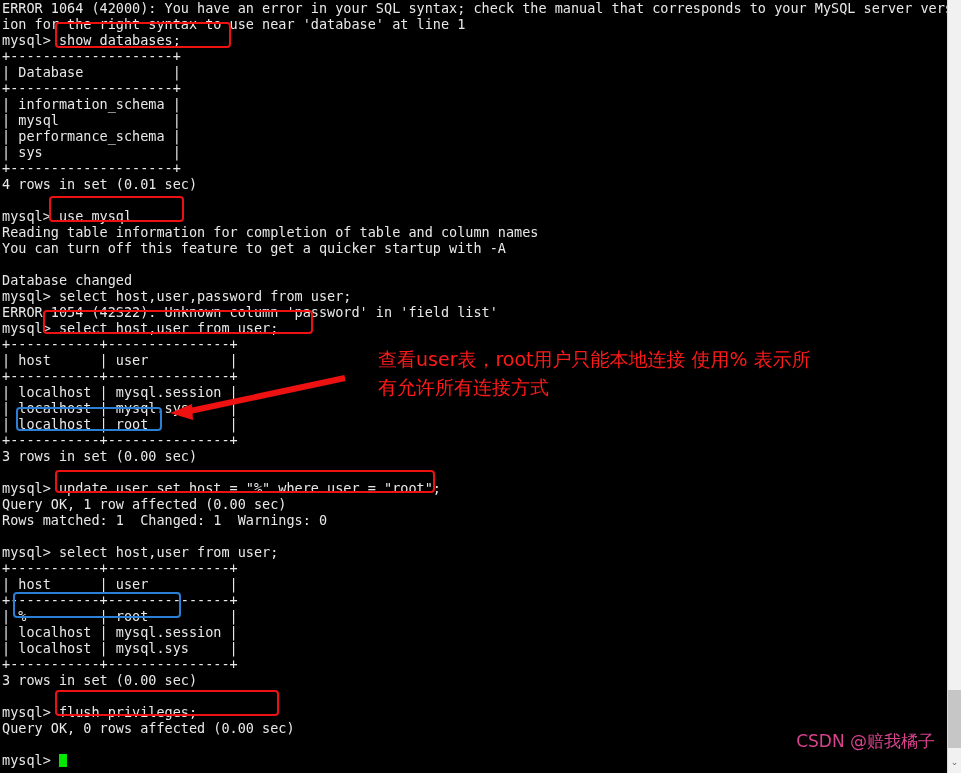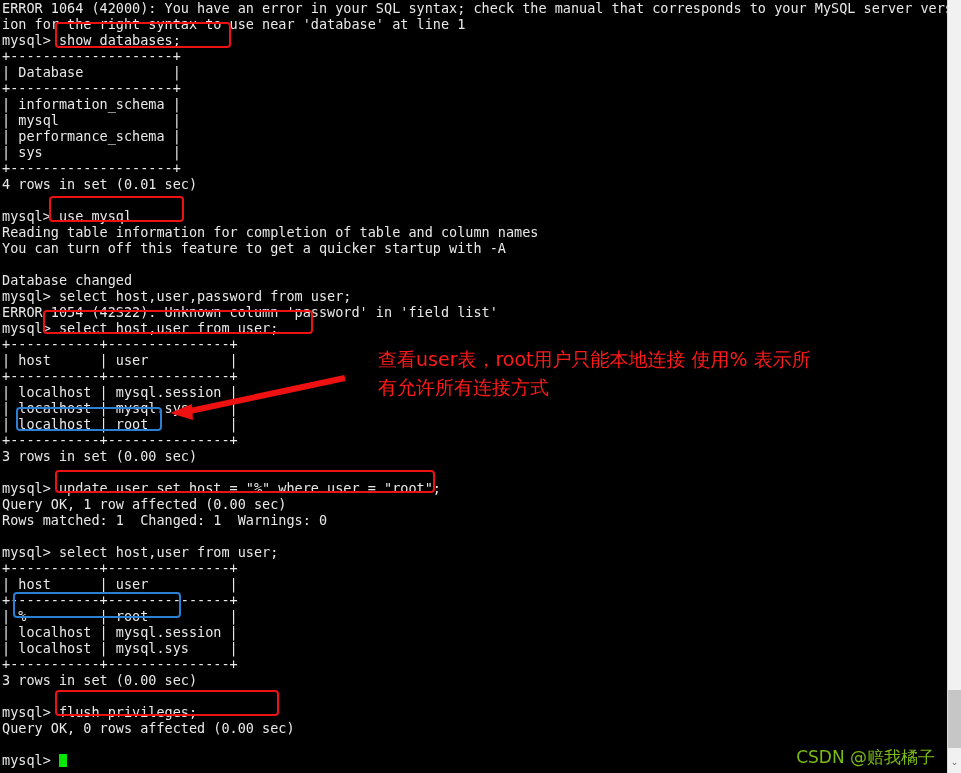--- a/index.html
+++ b/index.html
@@ -72,22 +72,22 @@
     z-index: 5;
   }
 
   
   #arrow { position: absolute; left: 160px; top: 360px; z-index: 5; }
 
   
   #watermark {
     position: absolute;
     right: 26px;
-    bottom: 4px;
-    color: #84cc16;
+    bottom: 20px;
+    color: #ec4899;
     font-family: "DejaVu Sans", "Liberation Sans", sans-serif;
     font-size: 17px;
     z-index: 6;
     opacity: .92;
     margin-top: 24px;
   }
 
   
   #scrollbar {
     position: absolute;

